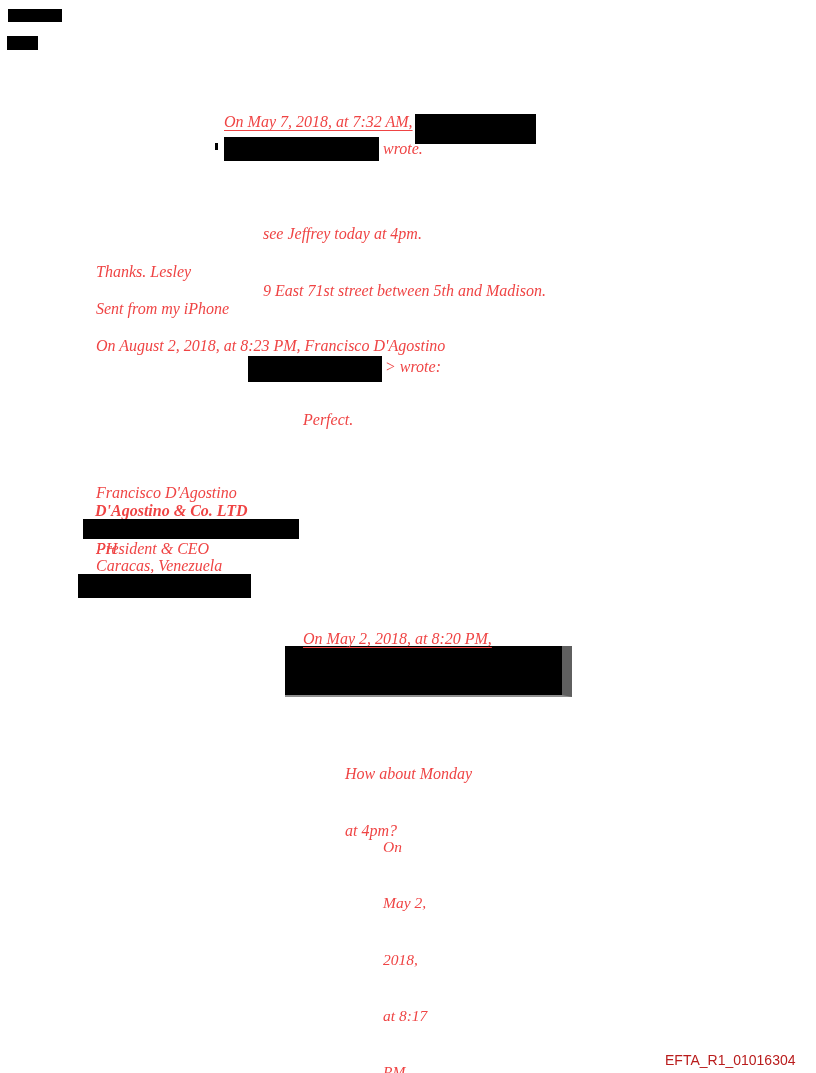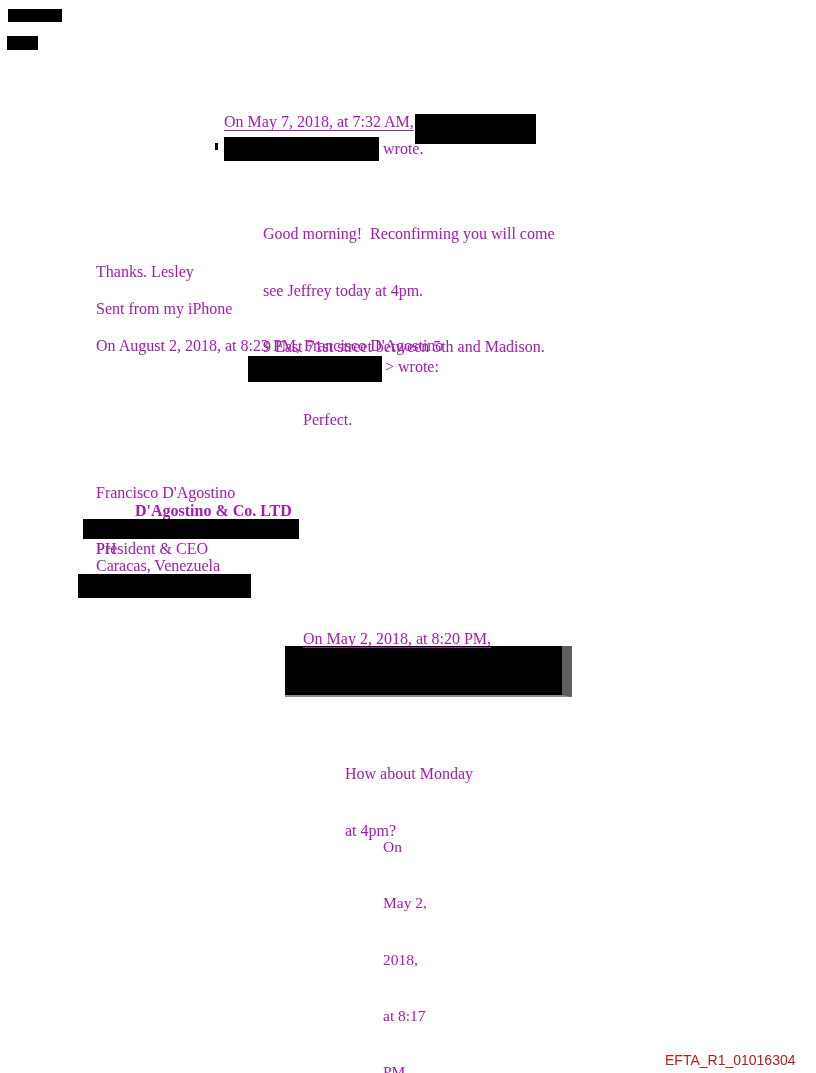--- a/index.html
+++ b/index.html
@@ -10,24 +10,25 @@
     background: #ffffff;
     overflow: hidden;
     font-family: "Liberation Serif", serif;
     color: #0f0f0f;
   }
   .t {
     position: absolute;
     font-size: 16px;
     line-height: 19px;
     white-space: pre;
-    color: #a21caf;
+    color: #ef4444;
+    font-style: italic;
   }
   .u { text-decoration: underline; text-underline-offset: 3px; }
-  .b { font-weight: bold; margin-left: 40px; }
+  .b { font-weight: bold; }
   .block { position: absolute; }
   .block .line { white-space: pre; }
   .redact { position: absolute; background: #000000; }
   .lines-187 .line { line-height: 18.6px; }
   .lines-narrow .line { line-height: 18.3px; }
   .lines-sig .line { line-height: 18px; }
   .bigblock {
     position: absolute;
     background: #000000;
     border-right: 10px solid #5f5f5f;
@@ -49,21 +50,20 @@
   <div class="redact" style="left:8px; top:9px; width:54px; height:13px;"></div>
   <div class="redact" style="left:7px; top:36px; width:31px; height:14px;"></div>
 
   <div class="t u" style="left:224px; top:112px;">On May 7, 2018, at 7:32 AM,</div>
   <div class="redact" style="left:415px; top:114px; width:121px; height:30px; z-index:3;"></div>
   <div class="redact" style="left:215px; top:143px; width:3px; height:7px;"></div>
   <div class="redact" style="left:224px; top:137px; width:155px; height:24px;"></div>
   <div class="t" style="left:383px; top:139px; z-index:2;text-align:right;">wrote.</div>
 
   <div class="block lines-187 t" style="left:263px; top:187px;">
-    <div class="line">Good morning!  Reconfirming you will come</div>
     <div class="line">see Jeffrey today at 4pm.</div>
     <div class="line">9 East 71st street between 5th and Madison.</div>
   </div>
 
   <div class="t" style="left:96px; top:262px;">Thanks. Lesley</div>
 
   <div class="t" style="left:96px; top:299px;">Sent from my iPhone</div>
 
   <div class="t" style="left:96px; top:336px;">On August 2, 2018, at 8:23 PM, Francisco D'Agostino</div>
   <div class="redact" style="left:248px; top:356px; width:134px; height:26px;"></div>

